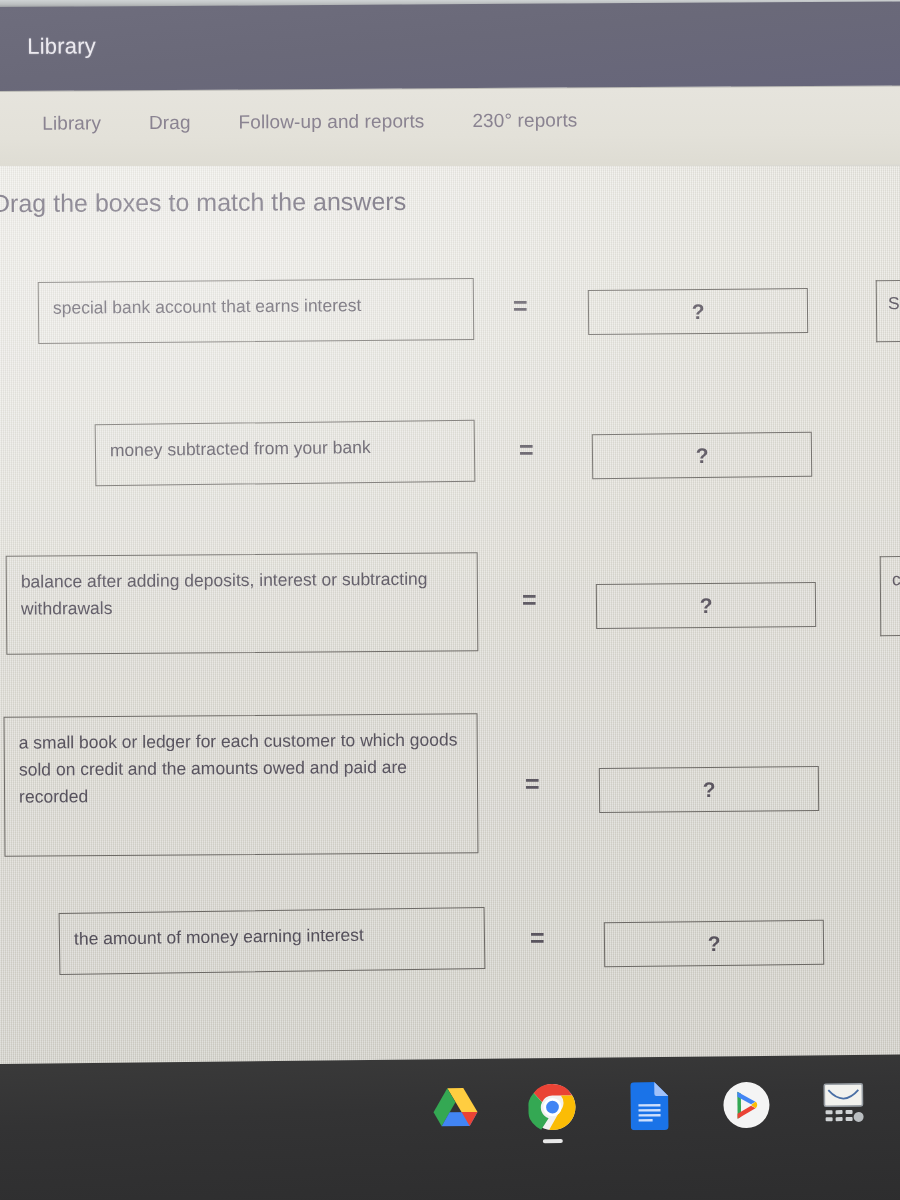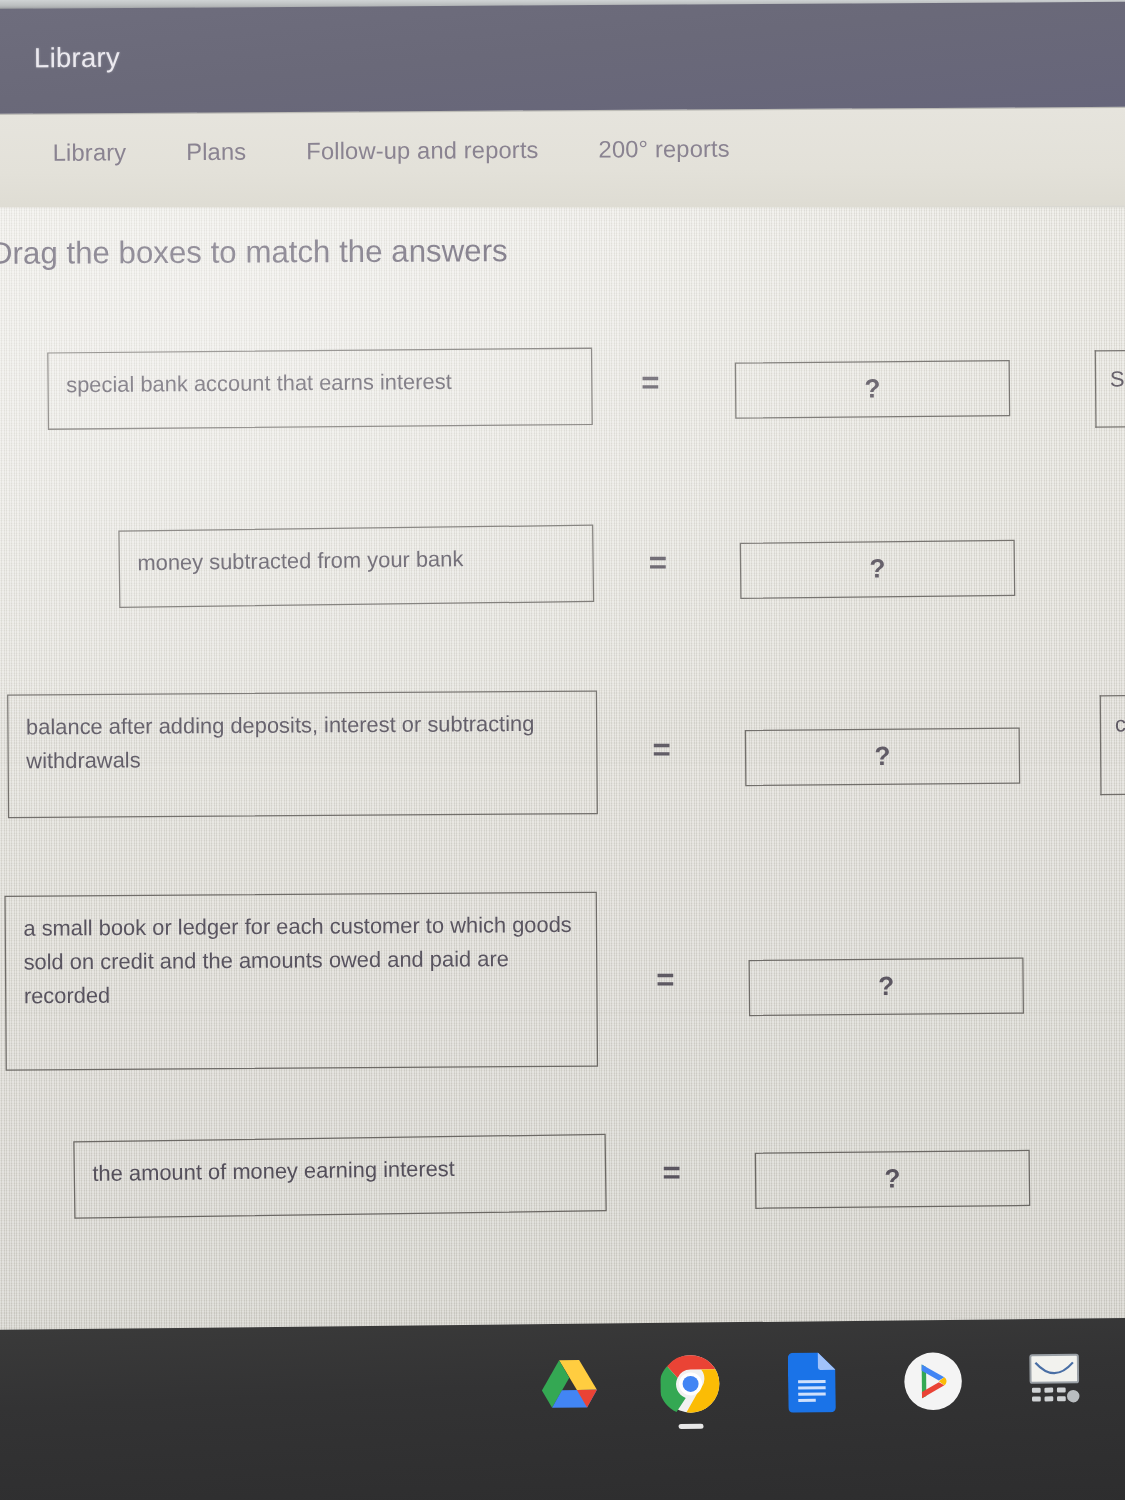--- a/index.html
+++ b/index.html
@@ -211,23 +211,23 @@
 <div id="screen">
 
   <div class="bezel-top"></div>
 
   <div class="app-header">
     <div class="app-title">Library</div>
   </div>
 
   <div class="tabbar">
     <div class="tab">Library</div>
-    <div class="tab">Plans</div>
+    <div class="tab">Drag</div>
     <div class="tab">Follow-up and reports</div>
-    <div class="tab">200° reports</div>
+    <div class="tab">230° reports</div>
   </div>
 
   <div class="canvas">
 
     <div class="instruction">Drag the boxes to match the answers</div>
 
     <div class="rows">
 
       <div class="row" style="top:0px;">
         <div class="term-box" style="left:38px; top:18px; width:436px; height:62px; transform:rotate(-0.5deg);">special bank account that earns interest</div>

